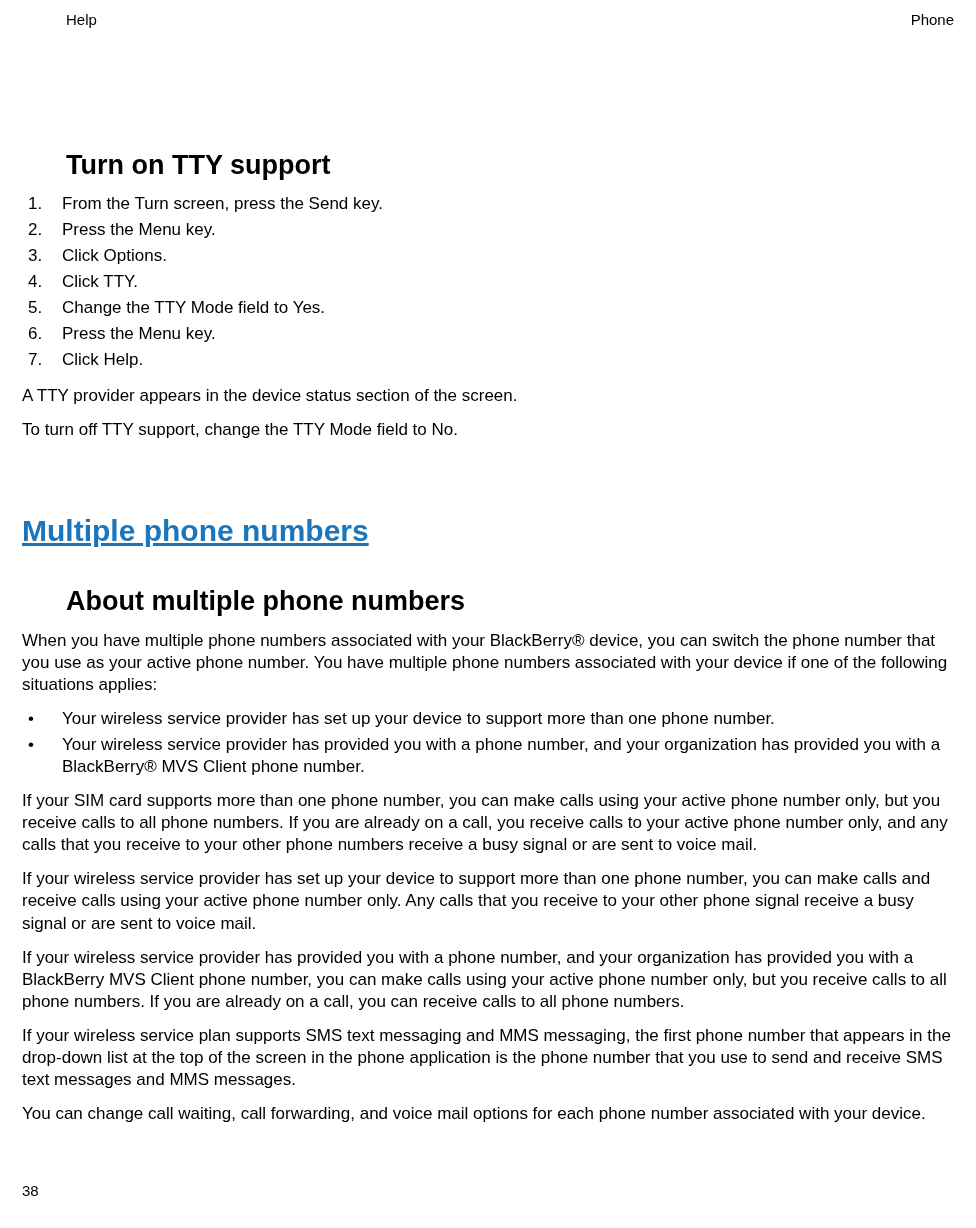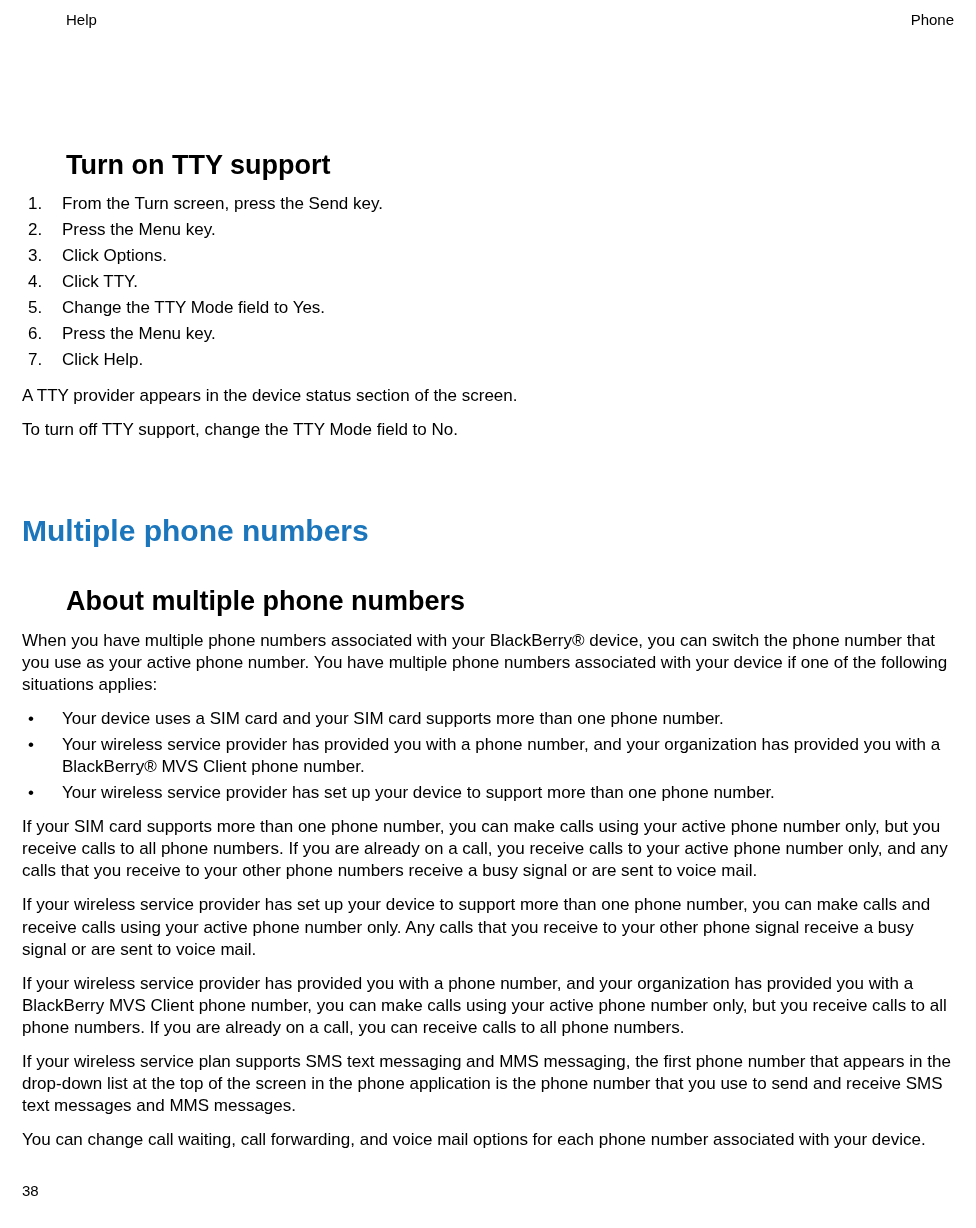--- a/index.html
+++ b/index.html
@@ -27,20 +27,21 @@
     color: #000;
     margin-bottom: 10px;
     margin-left: 44px;
   }
   h1.chapter-title {
     font-size: 30px;
     font-weight: 600;
     color: #1b76bc;
     margin-top: 70px;
     margin-bottom: 34px;
+    text-decoration: underline;
   }
   ol.steps {
     list-style: none;
     counter-reset: step;
     margin: 0 0 14px 0;
   }
   ol.steps > li {
     counter-increment: step;
     display: flex;
     margin-bottom: 4px;
@@ -117,27 +118,24 @@
 </p>
 
 <h1 class="chapter-title">Multiple phone numbers</h1>
 
 <h2 class="section-title">About multiple phone numbers</h2>
 
 <p class="body">When you have multiple phone numbers associated with your BlackBerry® device, you can switch the phone number that you use as your active phone number. You have multiple phone numbers associated with your device if one of the following situations applies:</p>
 
 <ul class="bullets">
   <li>
-      <span>Your device uses a SIM card and your SIM card supports more than one phone number.</span>
+      <span>Your wireless service provider has set up your device to support more than one phone number.</span>
     </li>
   <li>
       <span>Your wireless service provider has provided you with a phone number, and your organization has provided you with a BlackBerry® MVS Client phone number.</span>
-    </li>
-  <li>
-      <span>Your wireless service provider has set up your device to support more than one phone number.</span>
     </li>
 </ul>
 
 <p class="body">If your SIM card supports more than one phone number, you can make calls using your active phone number only, but you receive calls to all phone numbers. If you are already on a call, you receive calls to your active phone number only, and any calls that you receive to your other phone numbers receive a busy signal or are sent to voice mail.</p>
 <p class="body">If your wireless service provider has set up your device to support more than one phone number, you can make calls and receive calls using your active phone number only. Any calls that you receive to your other phone signal receive a busy signal or are sent to voice mail.</p>
 <p class="body">If your wireless service provider has provided you with a phone number, and your organization has provided you with a BlackBerry MVS Client phone number, you can make calls using your active phone number only, but you receive calls to all phone numbers. If you are already on a call, you can receive calls to all phone numbers.</p>
 <p class="body">If your wireless service plan supports SMS text messaging and MMS messaging, the first phone number that appears in the drop-down list at the top of the screen in the phone application is the phone number that you use to send and receive SMS text messages and MMS messages.</p>
 <p class="body">You can change call waiting, call forwarding, and voice mail options for each phone number associated with your device.</p>
 
 <div class="page-number">38</div>

